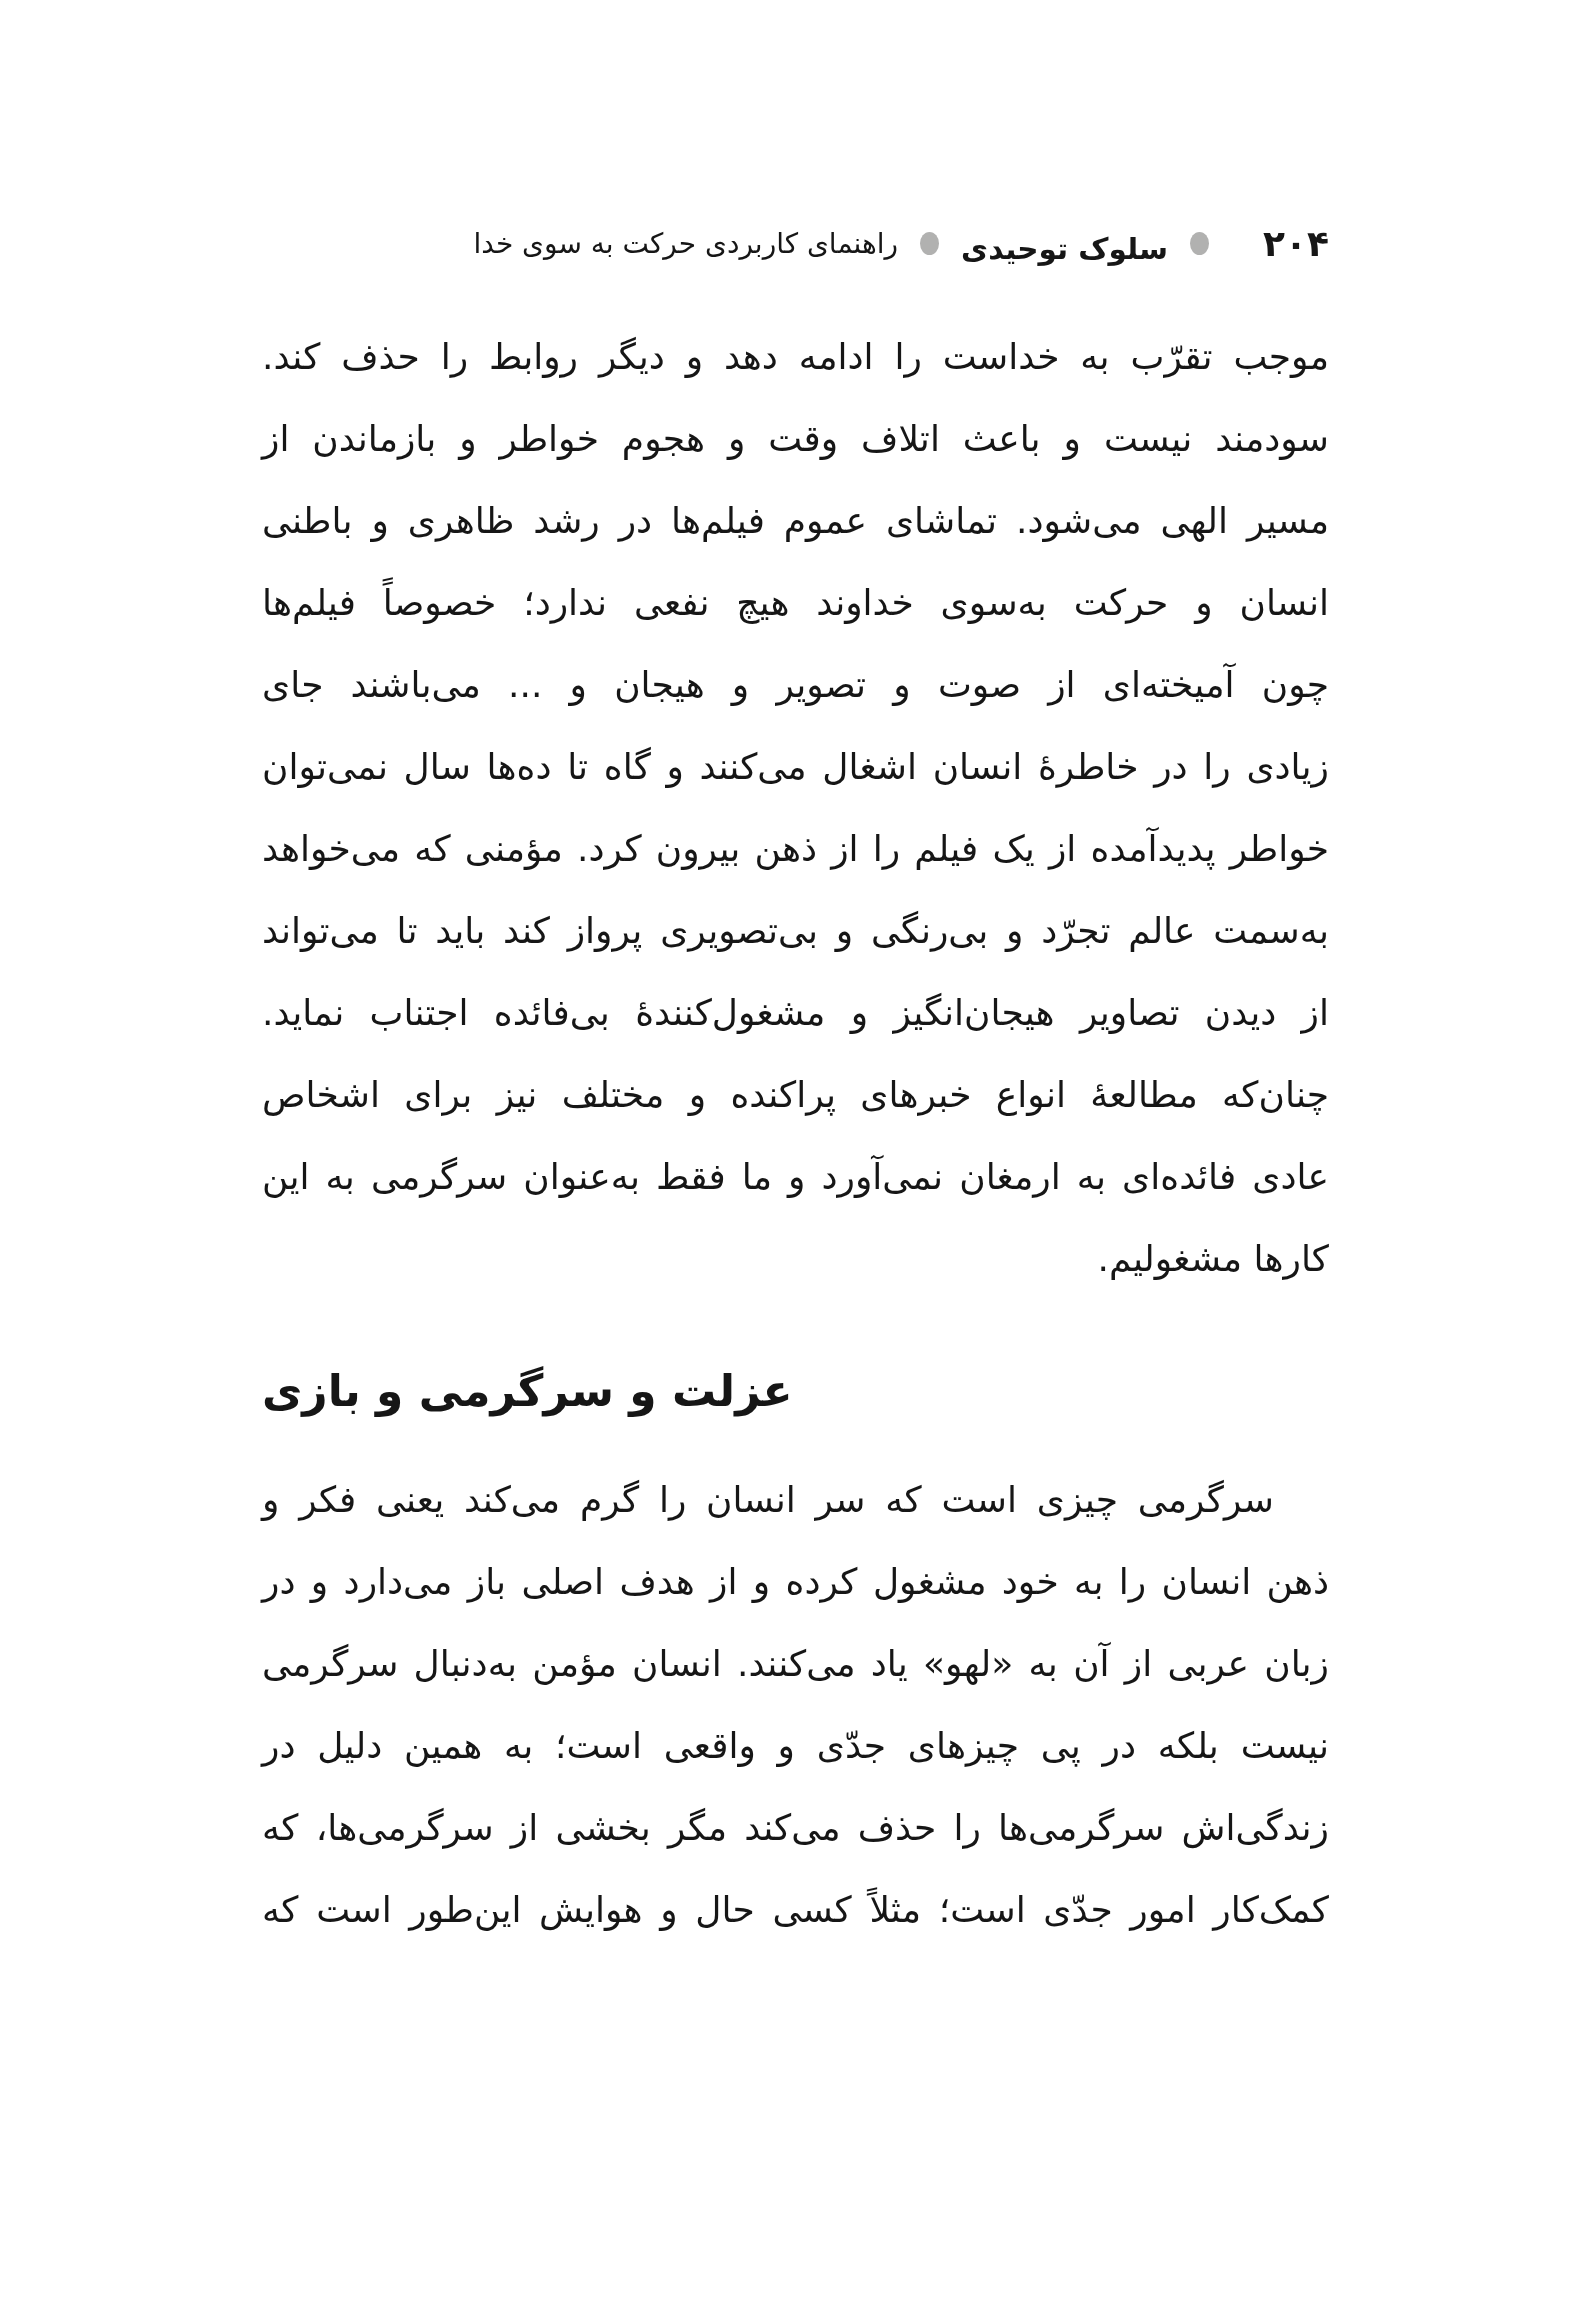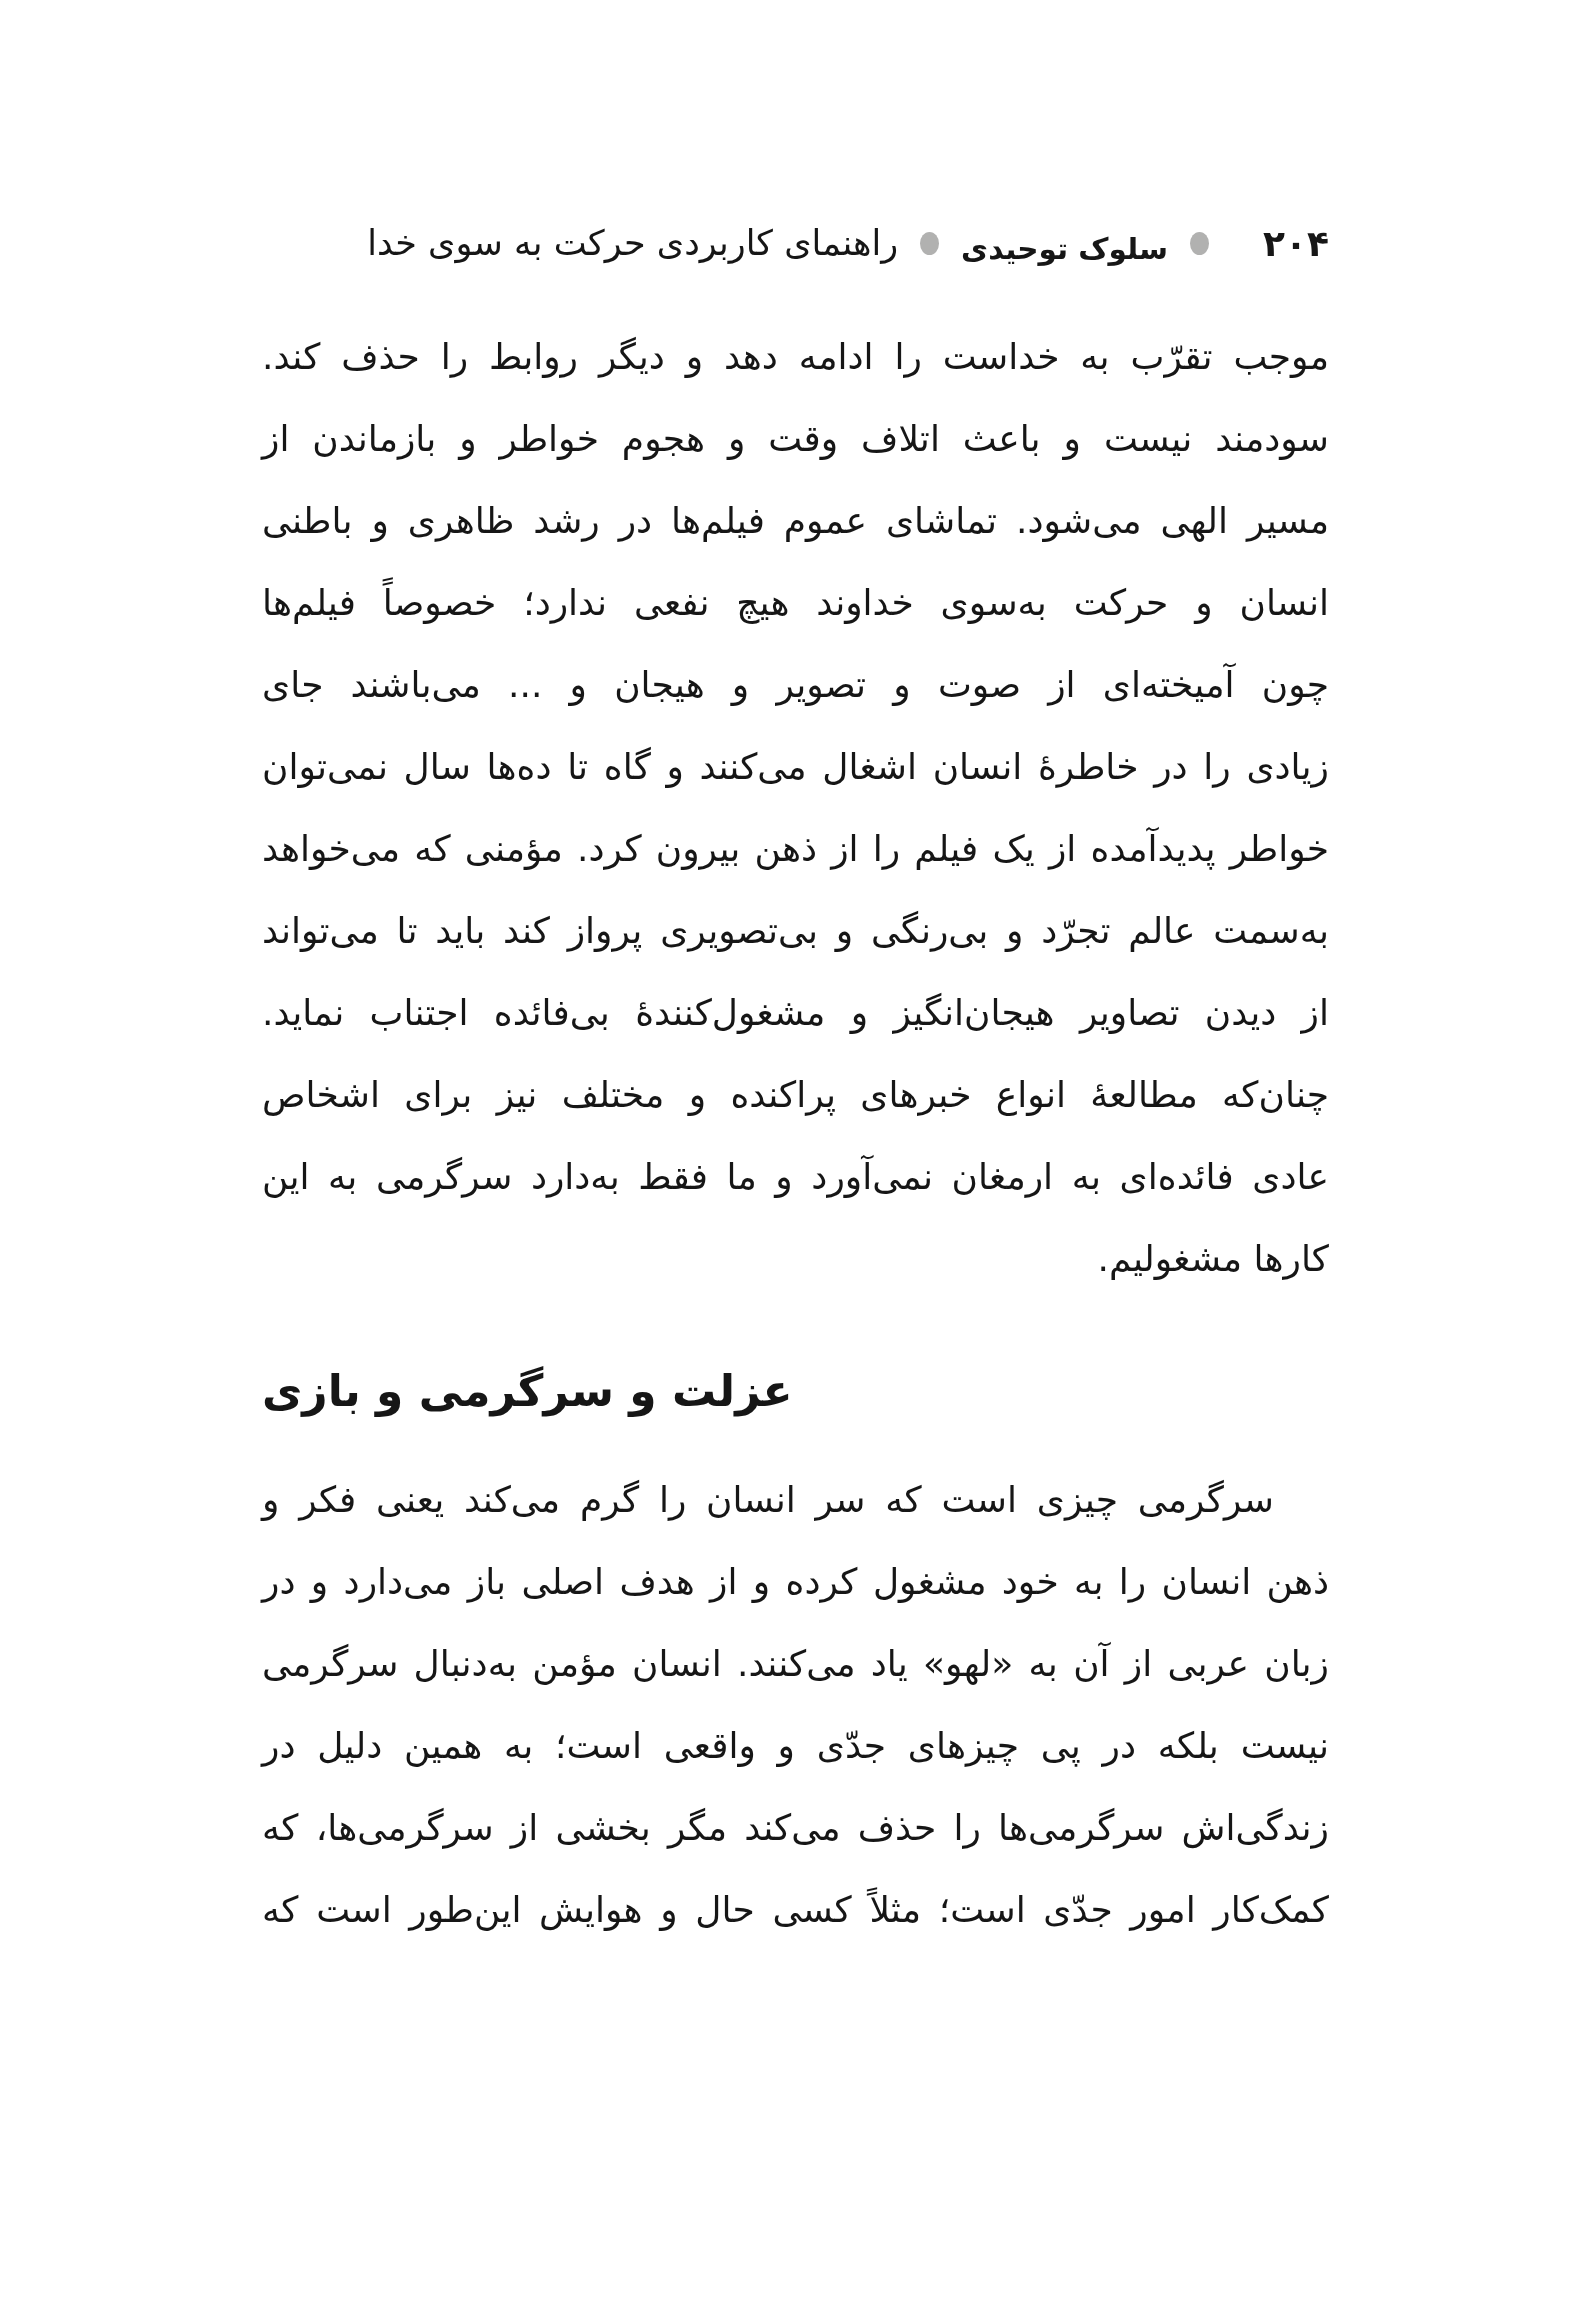--- a/index.html
+++ b/index.html
@@ -20,21 +20,21 @@
     right:252px;
     display:flex;
     flex-direction:row;
     align-items:center;
     gap:22px;
     direction:rtl;
     white-space:nowrap;
   }
   .pnum{font-size:36px;font-weight:bold;letter-spacing:0.9px;margin-left:32px;}
   .btitle{font-size:29.5px;font-weight:bold;margin-top:12px;}
-  .bsub{font-size:35px;font-weight:500;}
+  .bsub{font-size:28px;font-weight:500;}
   .dot{
     display:inline-block;
     width:19px;height:23px;
     border-radius:50%;
     background:#b1b1b0;
     flex:0 0 auto;
   }
   
   .text-block{
     position:absolute;
@@ -85,21 +85,21 @@
         <div class="line">موجب تقرّب به خداست را ادامه دهد و دیگر روابط را حذف کند.</div>
         <div class="line">سودمند نیست و باعث اتلاف وقت و هجوم خواطر و بازماندن از</div>
         <div class="line">مسیر الهی می‌شود. تماشای عموم فیلم‌ها در رشد ظاهری و باطنی</div>
         <div class="line">انسان و حرکت به‌سوی خداوند هیچ نفعی ندارد؛ خصوصاً فیلم‌ها</div>
         <div class="line">چون آمیخته‌ای از صوت و تصویر و هیجان و ... می‌باشند جای</div>
         <div class="line">زیادی را در خاطرهٔ انسان اشغال می‌کنند و گاه تا ده‌ها سال نمی‌توان</div>
         <div class="line">خواطر پدیدآمده از یک فیلم را از ذهن بیرون کرد. مؤمنی که می‌خواهد</div>
         <div class="line">به‌سمت عالم تجرّد و بی‌رنگی و بی‌تصویری پرواز کند باید تا می‌تواند</div>
         <div class="line">از دیدن تصاویر هیجان‌انگیز و مشغول‌کنندهٔ بی‌فائده اجتناب نماید.</div>
         <div class="line">چنان‌که مطالعهٔ انواع خبرهای پراکنده و مختلف نیز برای اشخاص</div>
-        <div class="line">عادی فائده‌ای به ارمغان نمی‌آورد و ما فقط به‌دارد سرگرمی به این</div>
+        <div class="line">عادی فائده‌ای به ارمغان نمی‌آورد و ما فقط به‌عنوان سرگرمی به این</div>
         <div class="line start">کارها مشغولیم.</div>
       </section>
 
     <h2 class="heading">عزلت و سرگرمی و بازی</h2>
 
     <section class="para">
         <div class="line indent">سرگرمی چیزی است که سر انسان را گرم می‌کند یعنی فکر و</div>
         <div class="line">ذهن انسان را به خود مشغول کرده و از هدف اصلی باز می‌دارد و در</div>
         <div class="line">زبان عربی از آن به «لهو» یاد می‌کنند. انسان مؤمن به‌دنبال سرگرمی</div>
         <div class="line">نیست بلکه در پی چیزهای جدّی و واقعی است؛ به همین دلیل در</div>

